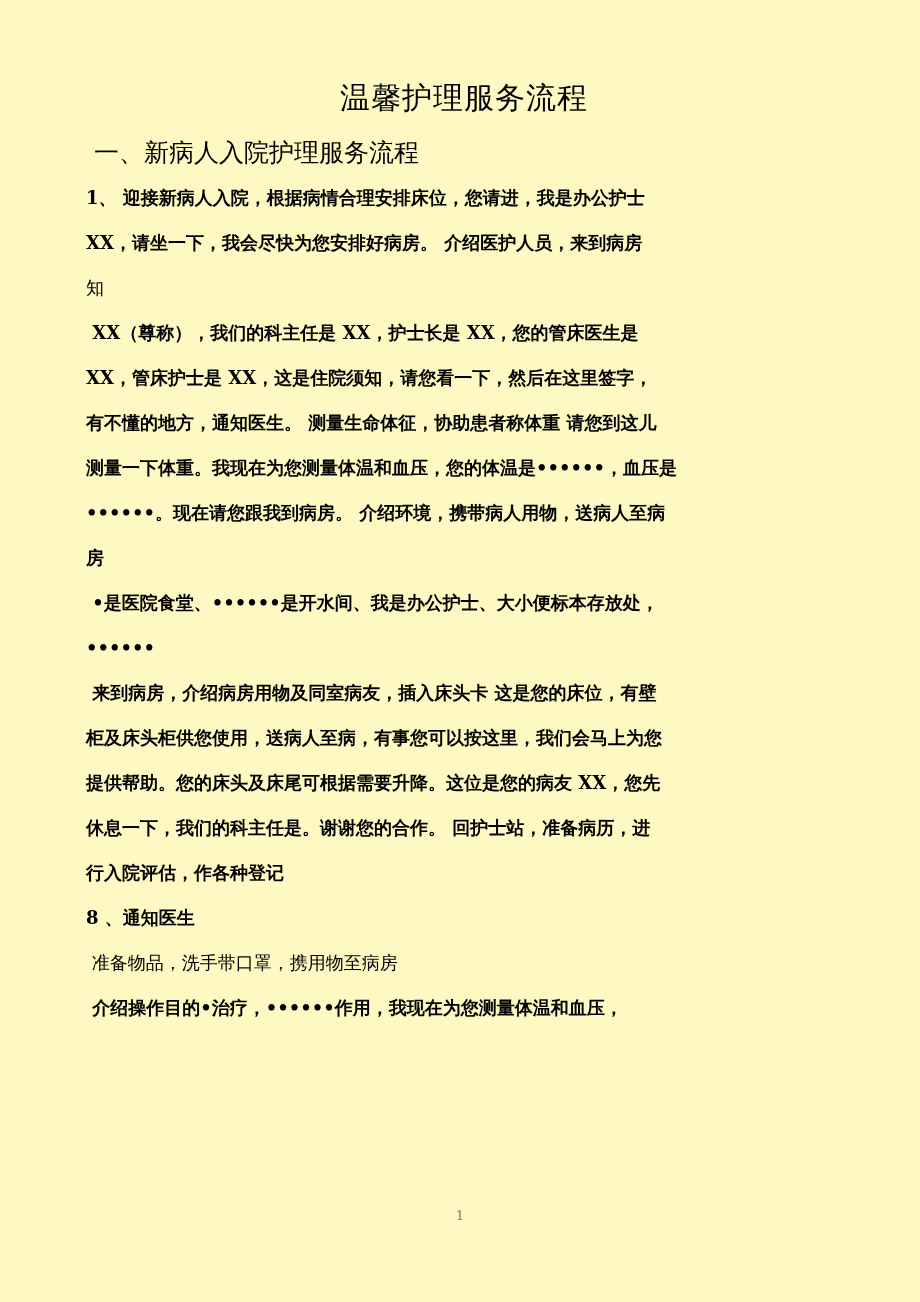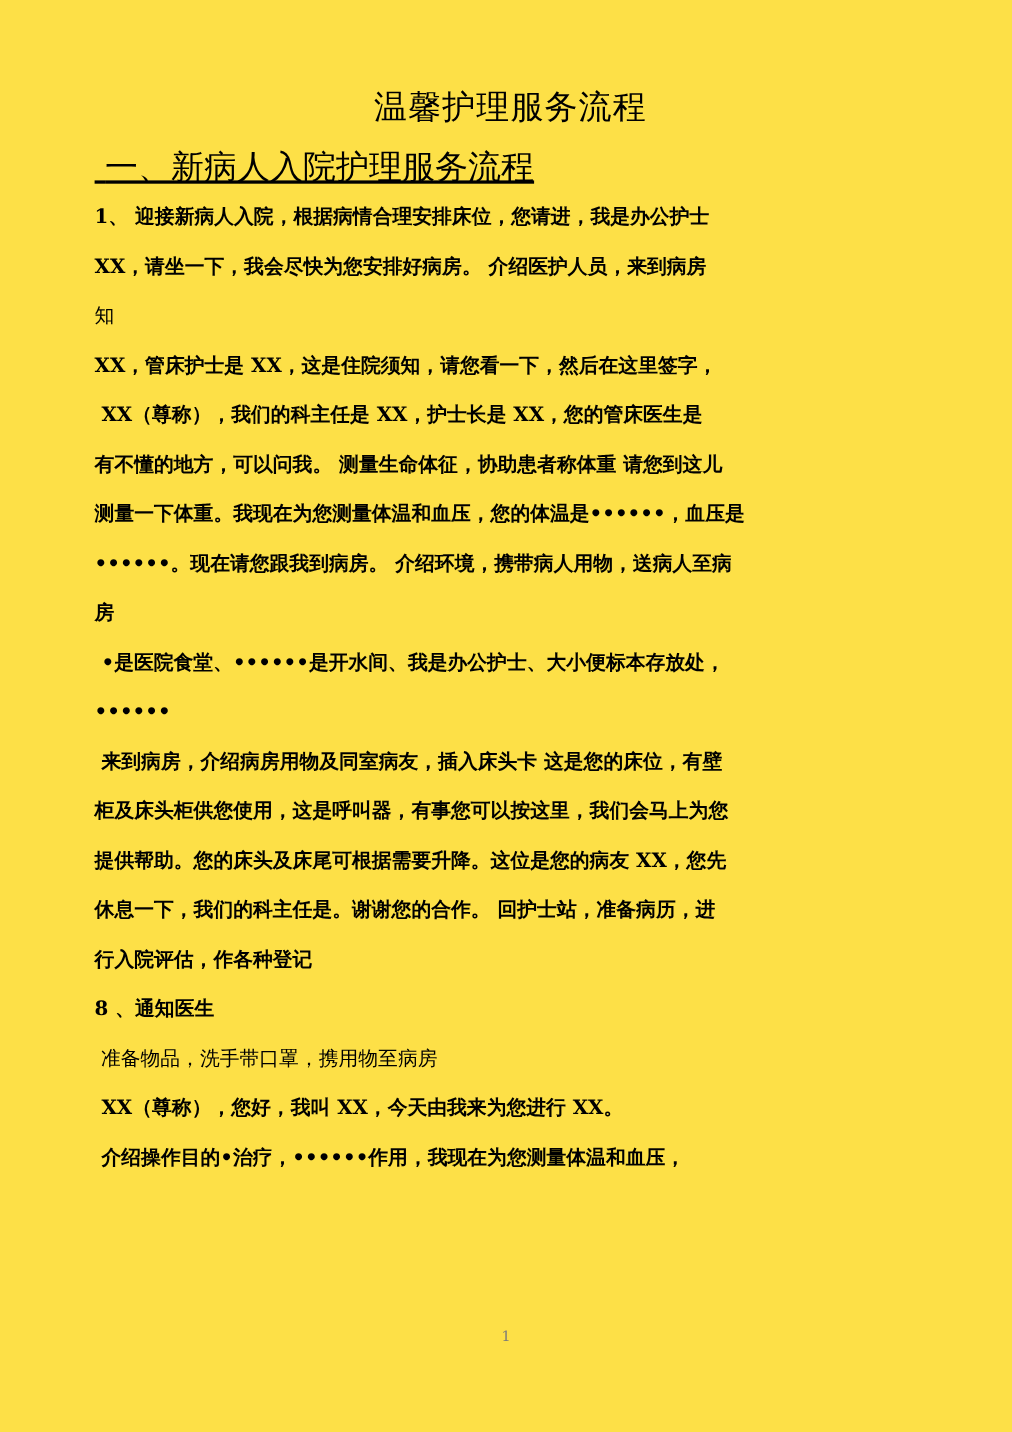--- a/index.html
+++ b/index.html
@@ -9,21 +9,21 @@
     background: #ffffff;
   }
   body {
     font-family: "DejaVu Serif", "Liberation Serif", serif;
     color: #000000;
   }
   .page {
     position: relative;
     width: 920px;
     height: 1302px;
-    background: #fde047;
+    background: #fef9c3;
     overflow: hidden;
     box-sizing: border-box;
   }
   .content {
     position: absolute;
     left: 86px;
     top: 0;
     width: 756px;
   }
   .doc-title {
@@ -47,22 +47,21 @@
     margin: 0;
   }
   .line.bold {
     font-weight: bold;
   }
   .line.normal {
     font-weight: normal;
   }
   .line.heading {
     font-weight: normal;
-    font-size: 30px;
-    text-decoration: underline;
+    font-size: 25px;
   }
   .first-line-gap {
     margin-top: 12px;
   }
   .page-number {
     position: absolute;
     left: 0;
     right: 0;
     top: 1208px;
     text-align: center;
@@ -76,33 +75,32 @@
 <body>
 
 <div class="page">
   <div class="content">
     <h1 class="doc-title">温馨护理服务流程</h1>
     <div id="lines-container">
         <p class="line heading first-line-gap"> 一、新病人入院护理服务流程</p>
         <p class="line bold">1、 迎接新病人入院，根据病情合理安排床位，您请进，我是办公护士</p>
         <p class="line bold">XX，请坐一下，我会尽快为您安排好病房。 介绍医护人员，来到病房</p>
         <p class="line normal">知</p>
+        <p class="line bold"> XX（尊称），我们的科主任是 XX，护士长是 XX，您的管床医生是</p>
         <p class="line bold">XX，管床护士是 XX，这是住院须知，请您看一下，然后在这里签字，</p>
-        <p class="line bold"> XX（尊称），我们的科主任是 XX，护士长是 XX，您的管床医生是</p>
-        <p class="line bold">有不懂的地方，可以问我。 测量生命体征，协助患者称体重 请您到这儿</p>
+        <p class="line bold">有不懂的地方，通知医生。 测量生命体征，协助患者称体重 请您到这儿</p>
         <p class="line bold">测量一下体重。我现在为您测量体温和血压，您的体温是••••••，血压是</p>
         <p class="line bold">••••••。现在请您跟我到病房。 介绍环境，携带病人用物，送病人至病</p>
         <p class="line bold">房</p>
         <p class="line bold"> •是医院食堂、••••••是开水间、我是办公护士、大小便标本存放处，</p>
         <p class="line bold">••••••</p>
         <p class="line bold"> 来到病房，介绍病房用物及同室病友，插入床头卡 这是您的床位，有壁</p>
-        <p class="line bold">柜及床头柜供您使用，这是呼叫器，有事您可以按这里，我们会马上为您</p>
+        <p class="line bold">柜及床头柜供您使用，送病人至病，有事您可以按这里，我们会马上为您</p>
         <p class="line bold">提供帮助。您的床头及床尾可根据需要升降。这位是您的病友 XX，您先</p>
         <p class="line bold">休息一下，我们的科主任是。谢谢您的合作。 回护士站，准备病历，进</p>
         <p class="line bold">行入院评估，作各种登记</p>
         <p class="line bold">8 、通知医生</p>
         <p class="line normal"> 准备物品，洗手带口罩，携用物至病房</p>
-        <p class="line bold"> XX（尊称），您好，我叫 XX，今天由我来为您进行 XX。</p>
         <p class="line bold"> 介绍操作目的•治疗，••••••作用，我现在为您测量体温和血压，</p>
       </div>
   </div>
   <div class="page-number">1</div>
 </div>
 
 </body></html>

